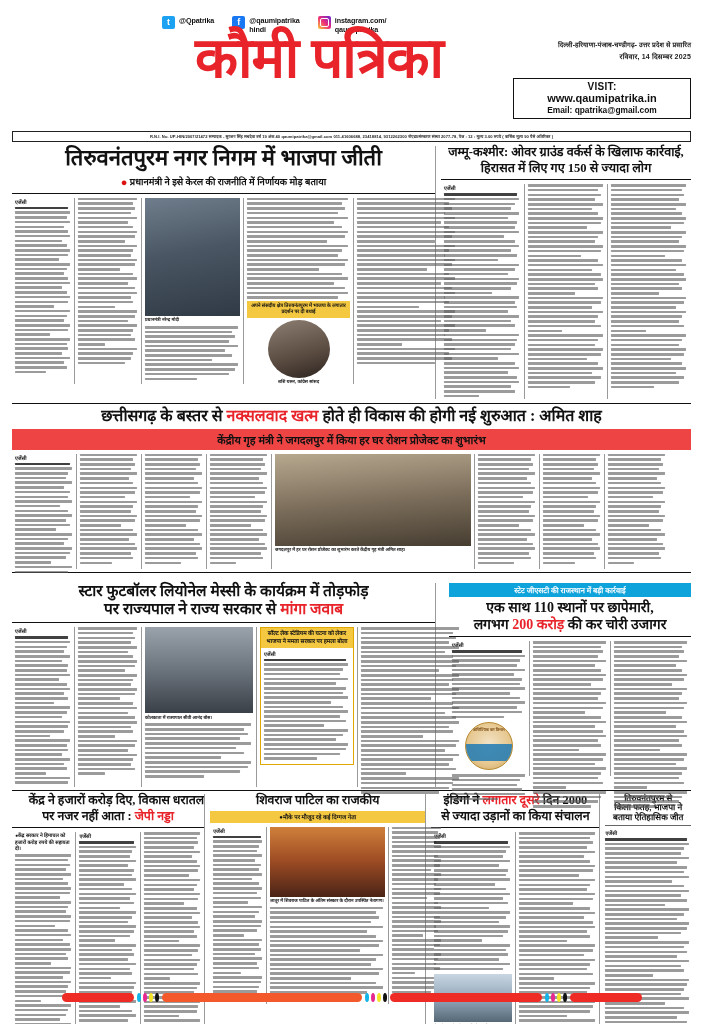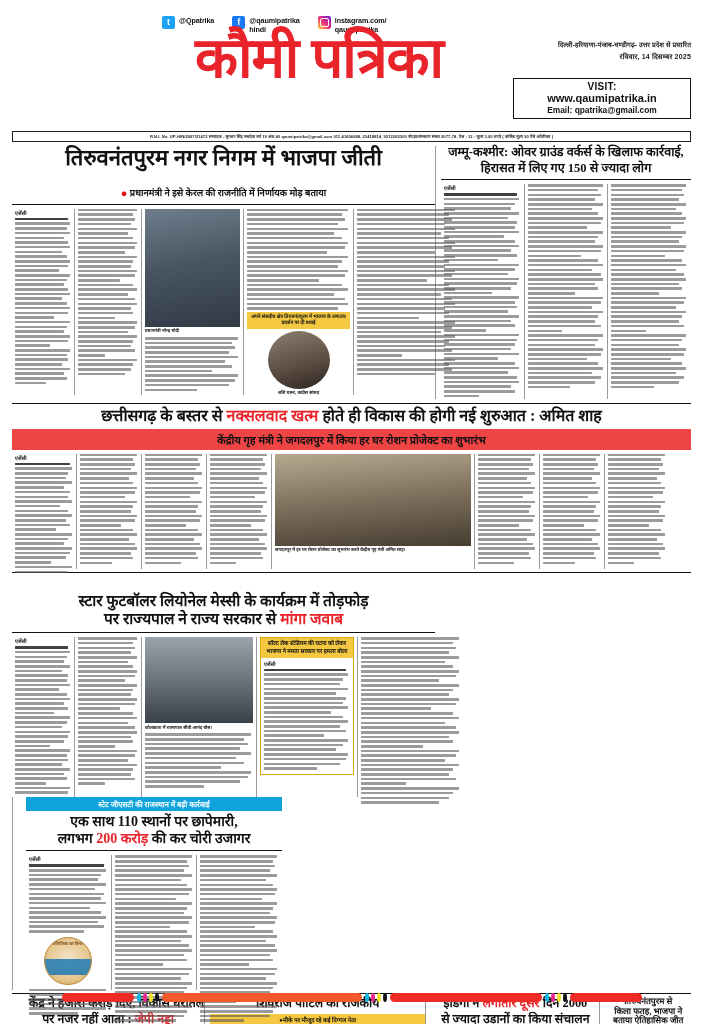--- a/index.html
+++ b/index.html
@@ -152,21 +152,21 @@
       </div>
     </div>
   </div>
 
   <div class="rni">R.N.I. No. UP-HIN/2007/21472 सम्पादक - सुरजन सिंह सचदेवा  वर्ष 19 अंक 40 qaumipatrika@gmail.com   011-41606688, 23418814, 9312262300  नोएडा/संस्करण  संस्था  2077-78, पेज : 12 : मूल्य 3.00 रुपये ( वार्षिक मूल्य 90 पैसे अतिरिक्त )</div>
 
   <div style="display:flex;margin-top:4px;">
 
     <div style="width:423px;">
       <div class="headline" style="font-size:22px;">तिरुवनंतपुरम नगर निगम में भाजपा जीती</div>
-      <div class="kicker" style="margin-top:16px;font-family:Liberation Serif, serif;">
+      <div class="kicker" style="margin-top:5px;font-family:Liberation Serif, serif;">
         <span class="dot">●</span>
         <span>प्रधानमंत्री ने इसे केरल की राजनीति में निर्णायक मोड़ बताया</span>
       </div>
       <div class="rule" style="margin-top:5px;"></div>
 
       <div class="cols" style="margin-top:4px;height:186px;">
         <div class="body-col" style="width:56px;flex:0 0 56px;">
           <div class="ag">एजेंसी</div>
           <div class="lines lead">
             <div class="ln w95"></div>
@@ -701,21 +701,21 @@
           <div class="ln w98"></div>
             <div class="ln w88"></div>
             <div class="ln w92"></div>
             <div class="ln w45"></div>
         </div>
       </div>
     </div>
   </div>
 
   <div class="rule" style="margin-top:3px;"></div>
-  <div style="display:flex;margin-top:20px;flex-direction:column;">
+  <div style="display:flex;margin-top:10px;">
 
     <div style="width:423px;">
       <div class="headline" style="font-size:15.5px;">स्टार फुटबॉलर लियोनेल मेस्सी के कार्यक्रम में तोड़फोड़</div>
       <div class="headline" style="font-size:15.5px;margin-top:2px;">
         <span>पर राज्यपाल ने राज्य सरकार से </span><span class="hl">मांगा जवाब</span>
       </div>
       <div class="rule" style="margin-top:4px;"></div>
 
       <div class="cols" style="margin-top:4px;height:160px;">
         <div class="body-col" style="flex:0 0 56px;">

